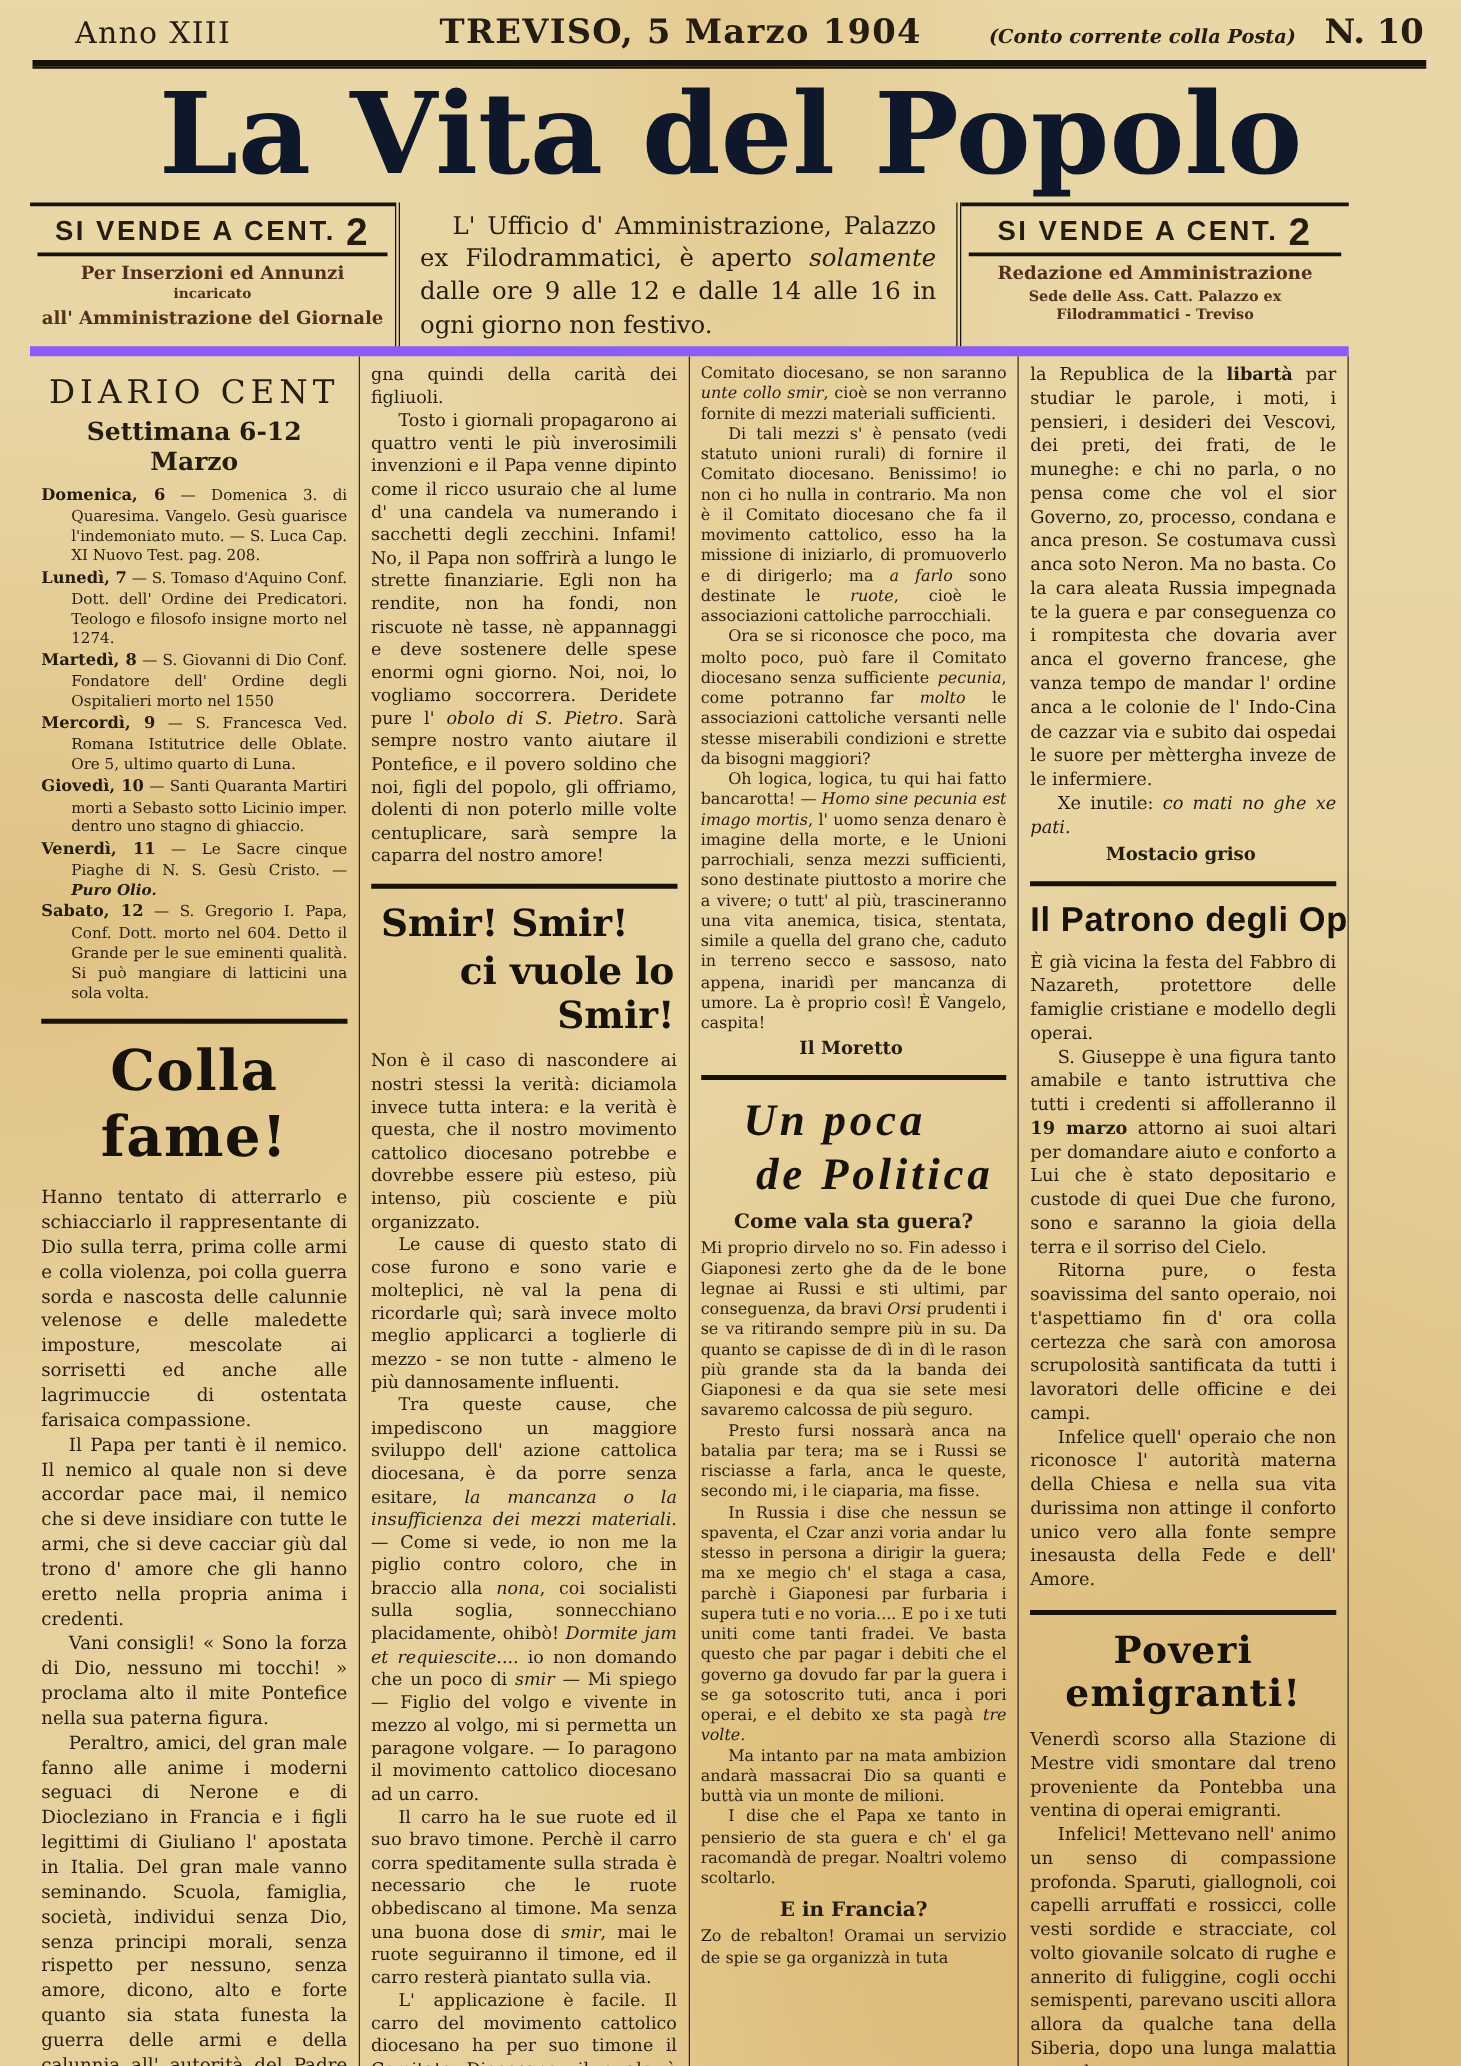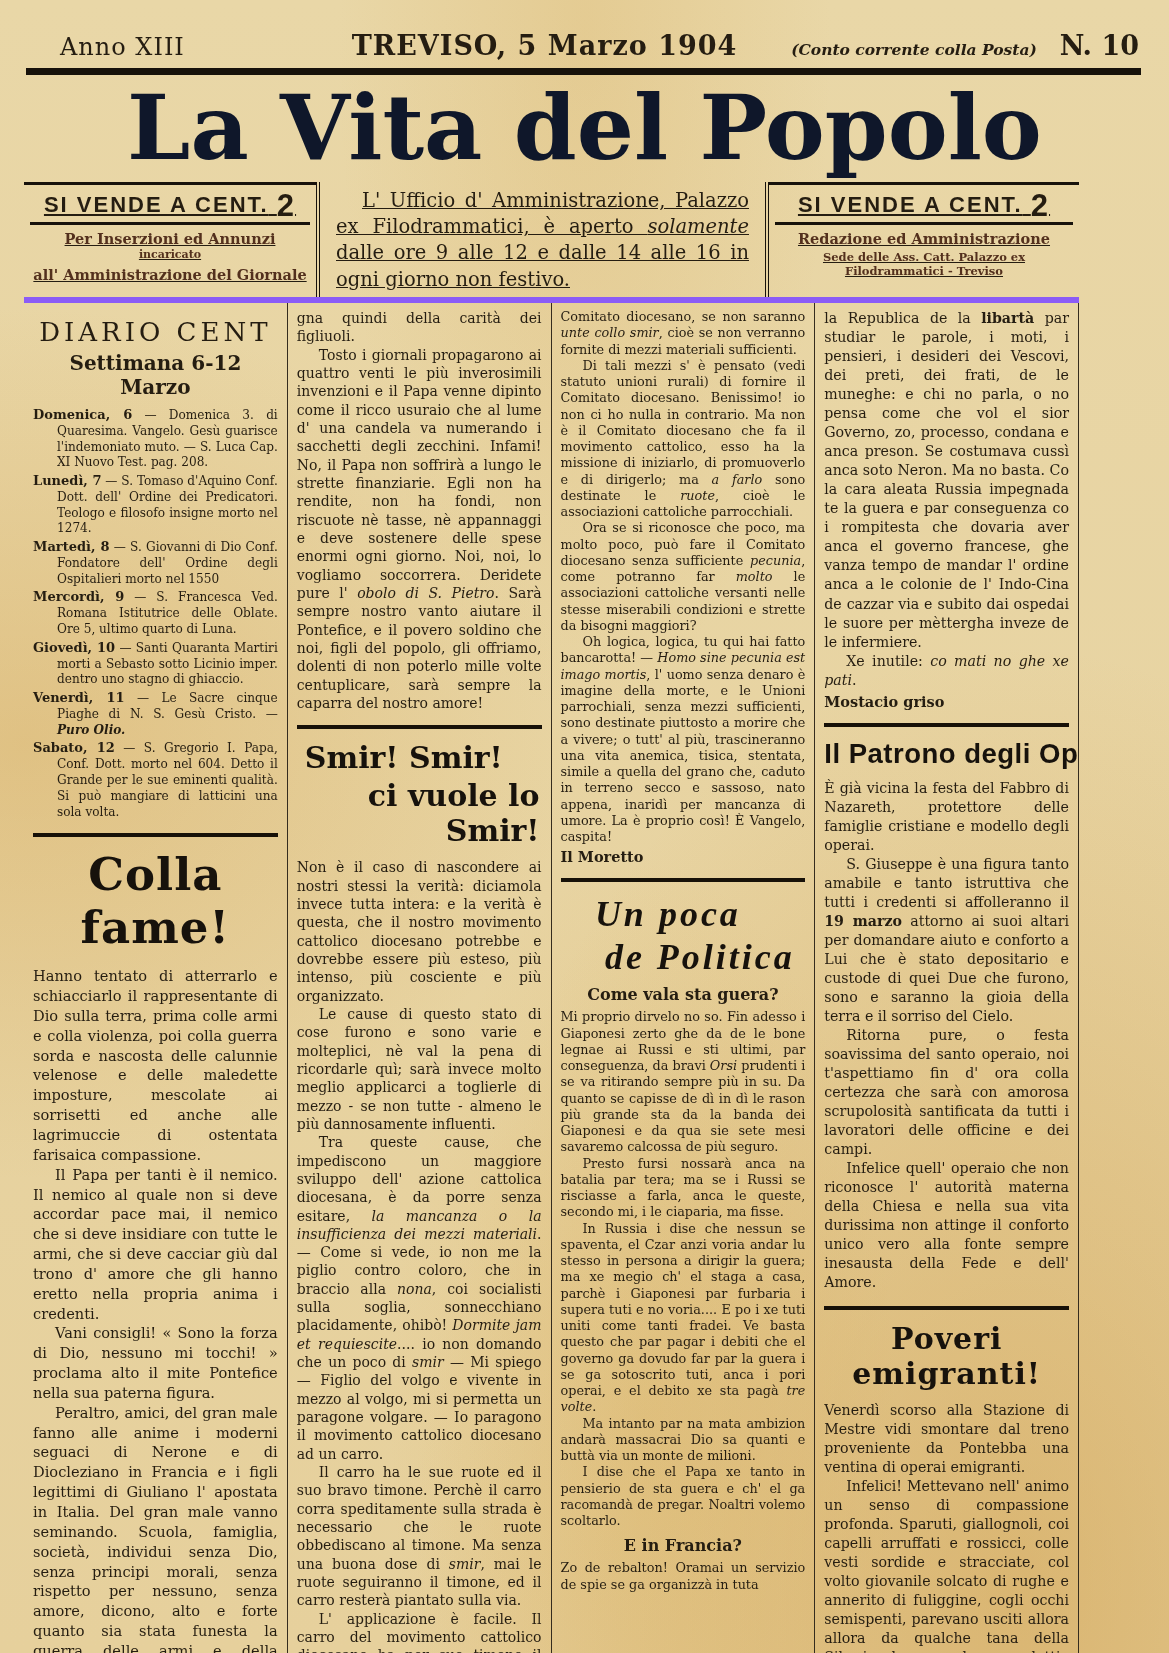--- a/index.html
+++ b/index.html
@@ -8,38 +8,38 @@
     width:1169px; height:1653px; overflow:hidden;
     font-family:"DejaVu Serif","Liberation Serif",serif;
     color:var(--ink,#251d11);
     background:
       radial-gradient(ellipse at 87% 96%, rgba(198,138,44,.38), transparent 42%),
       radial-gradient(ellipse at 2% 45%, rgba(205,150,60,.30), transparent 34%),
       radial-gradient(ellipse at 55% 86%, rgba(214,164,66,.22), transparent 28%),
       radial-gradient(ellipse at 50% 2%, rgba(208,156,64,.20), transparent 30%),
       linear-gradient(var(--paper,#e9d7a7), #e6d09c);
   }
-  .page { width:100%; height:100%; padding-top:22px;border-radius:21px; }
+  .page { width:100%; height:100%; padding-top:2px;border-radius:21px; }
 
   
   .topline { display:flex; align-items:baseline; padding:8px 30px 4px 60px; }
   .anno  { flex:0 0 250px; font-size:24px; letter-spacing:1px; }
   .pd    { flex:1; text-align:center; font-weight:bold; font-size:27px; letter-spacing:1px; }
   .postal{ flex:0 0 270px; text-align:center; font-style:italic; font-weight:bold; font-size:15.5px; }
   .num   { flex:0 0 90px; text-align:right; font-weight:bold; font-size:27px; }
   .rule-double { margin:3px 28px 0 26px; height:4px;
     border-top:5px solid #17120b; border-bottom:2px solid #17120b; }
 
   
   .masthead { margin:2px 0 4px; text-align:center; font-size:90px; line-height:1.12;
     font-weight:bold; letter-spacing:0px; color:#0f172a; }
 
   
   .infobar { display:flex; align-items:stretch; margin:0 90px 0 24px;
-    border-bottom:6px solid #8b5cf6;text-decoration:underline; }
+    border-bottom:8px solid #8b5cf6; }
   .ib { padding:4px 6px 6px; }
   .ib-left { flex:0 0 292px; border-top:3px solid #17120b; }
   .ib-center { flex:1; border-left:4px double #17120b; border-right:4px double #17120b;
     font-size:19.5px; line-height:1.35; text-align:justify; padding:6px 16px 4px;
     text-indent:26px; }
   .ib-right { flex:0 0 310px; border-top:3px solid #17120b; }
   .ib-price { font-family:"Liberation Sans","DejaVu Sans",sans-serif; font-weight:bold;
     font-size:22px; letter-spacing:2px; text-align:center; padding:3px 0 4px;
     border-bottom:3px solid #17120b; white-space:nowrap; }
   .big2 { font-size:31px; line-height:0; vertical-align:-4px; }
@@ -80,21 +80,21 @@
   .gothic { font-weight:bold; font-style:italic; font-size:36px; letter-spacing:3px;
     margin:6px 0 6px; color:#17120c;font-family:Liberation Serif, serif; }
   .gothic .l1 { text-align:center; padding-right:30px; }
   .gothic .l2 { text-align:center; padding-left:34px; margin-top:1px; }
   .sub { text-align:center; font-weight:bold; font-size:16px; margin:7px 0 5px; }
   .headline-patrono { font-family:"Liberation Sans","DejaVu Sans",sans-serif;
     font-weight:bold; font-size:27.5px; margin:9px 0 9px; letter-spacing:0.5px;
     color:#17120c; white-space:nowrap; }
   .headline-poveri { text-align:center; font-weight:bold; font-size:30px;
     margin:10px 0 10px; letter-spacing:1px; color:#17120c; }
-  .sig { text-align:left; font-weight:bold; font-size:14.5px; margin:3px 4px 2px 0; }
+  .sig { text-align:center; font-weight:bold; font-size:14.5px; margin:3px 4px 2px 0; }
 </style>
 </head>
 <body>
 
 <div class="page">
 
   <div class="topline">
     <span class="anno">Anno XIII</span>
     <span class="pd">TREVISO, 5 Marzo 1904</span>
     <span class="postal">(Conto corrente colla Posta)</span>

